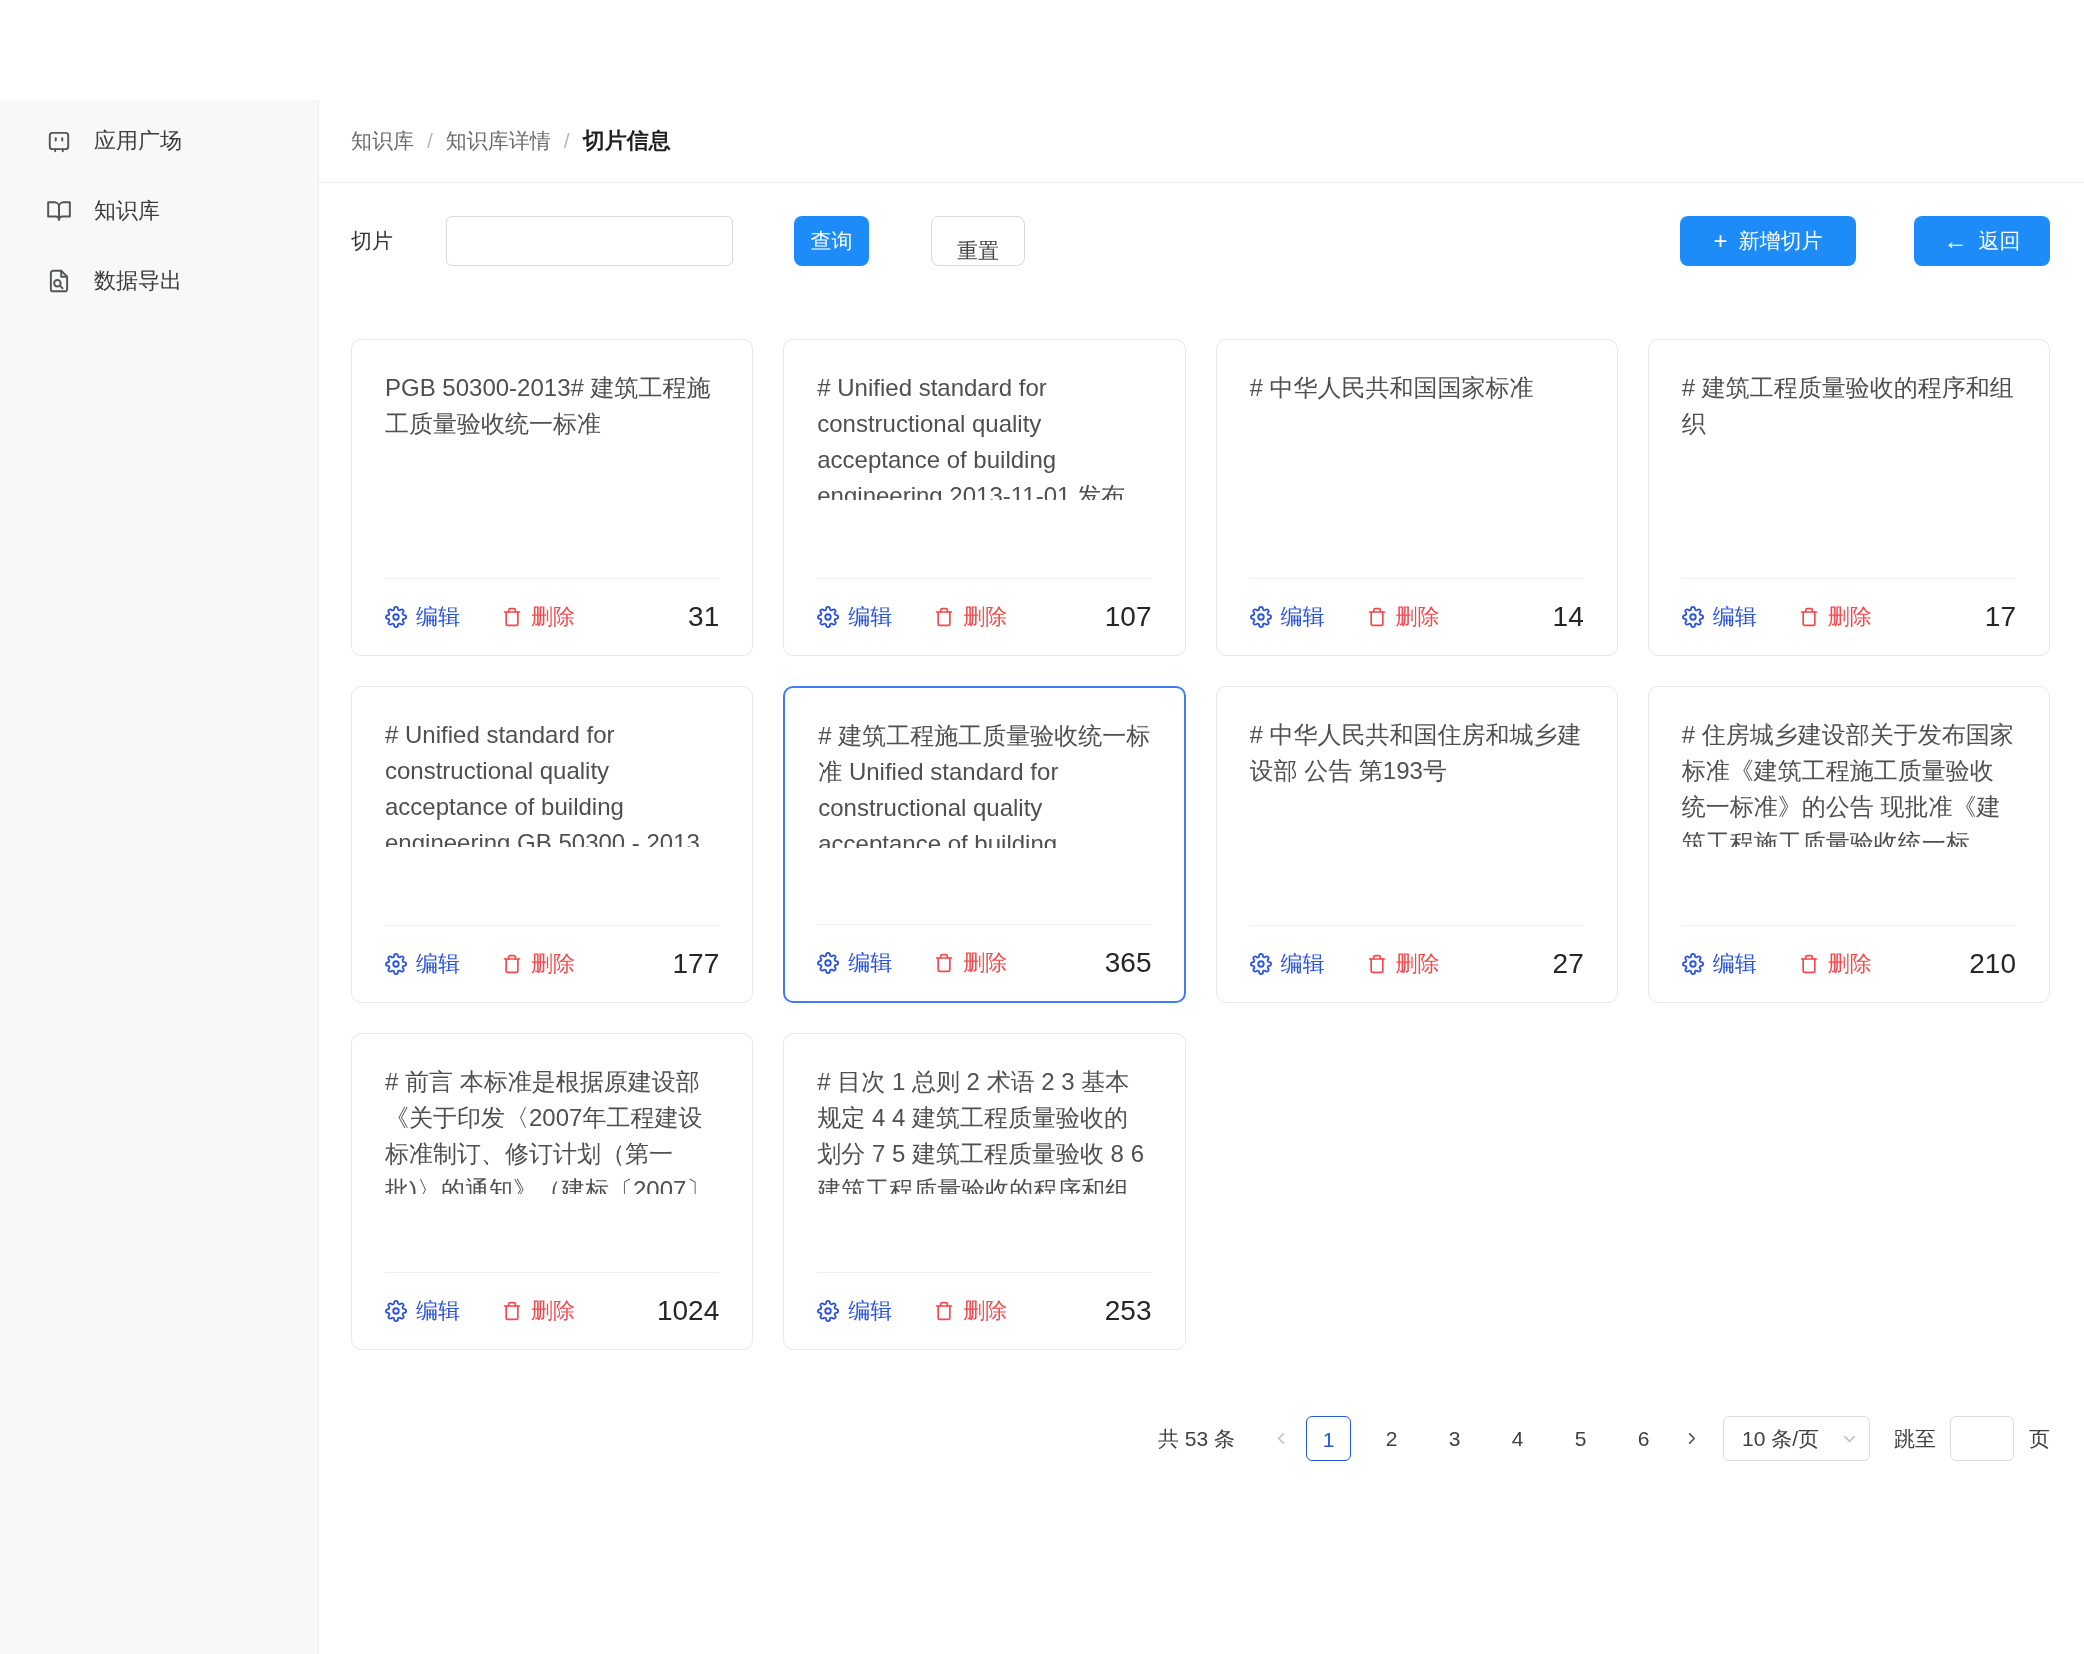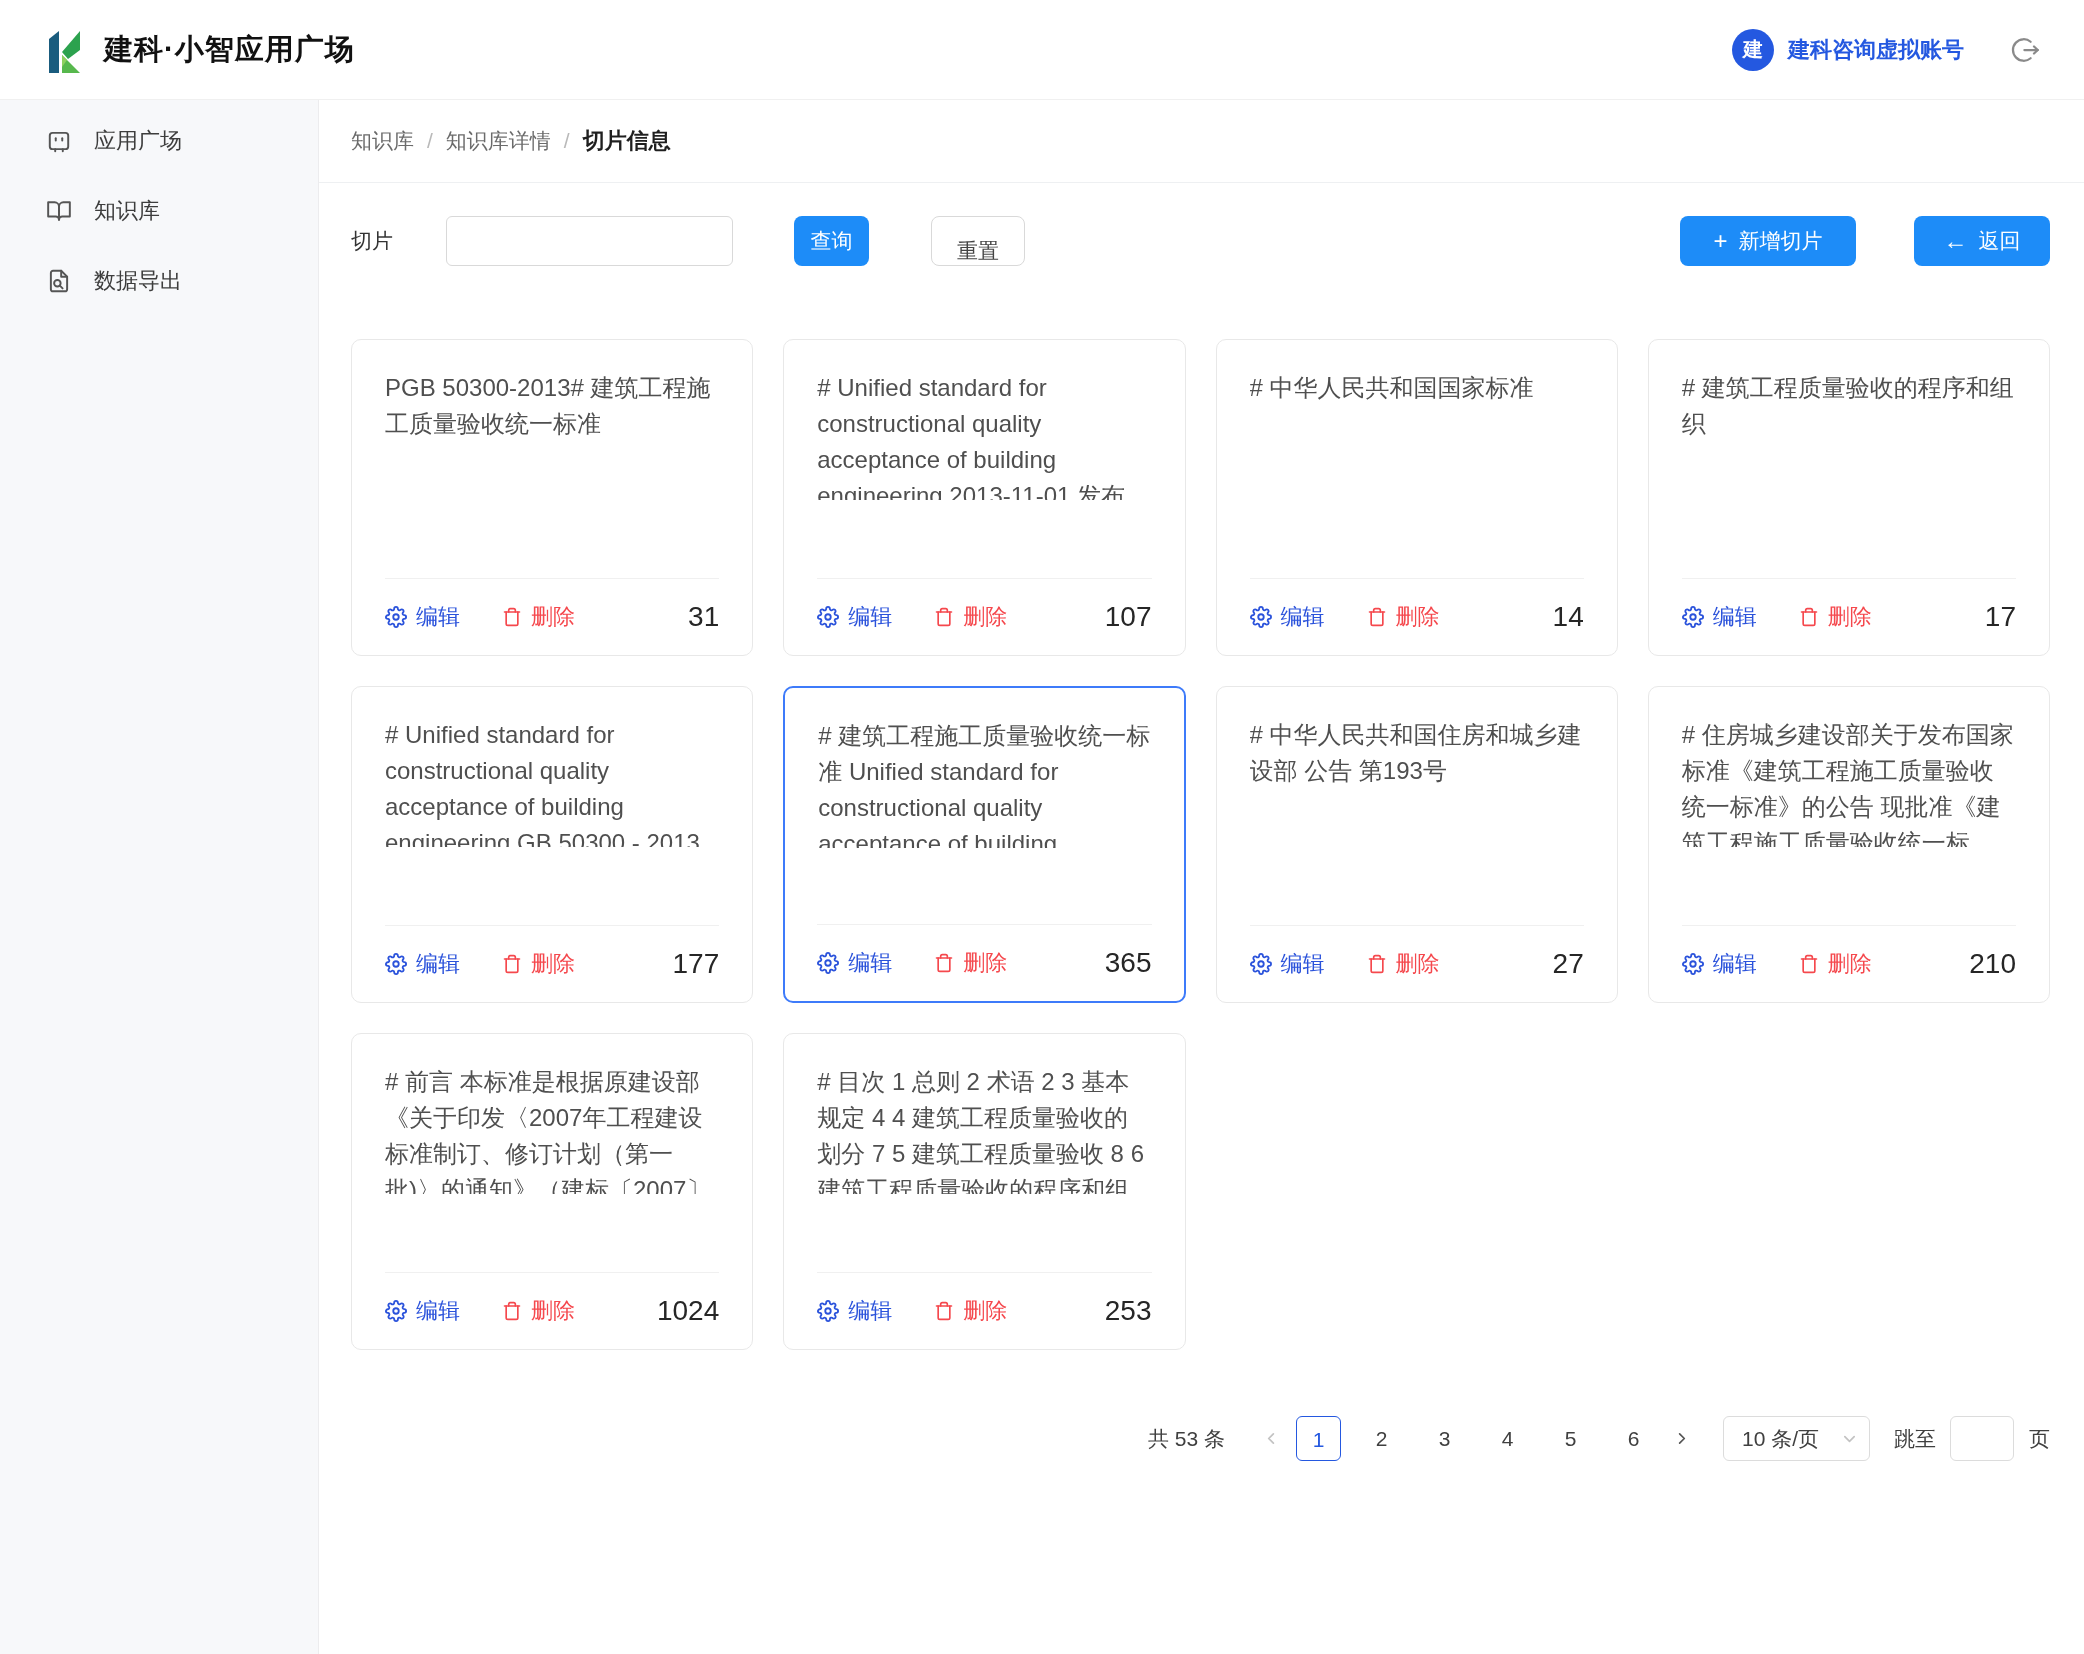--- a/index.html
+++ b/index.html
@@ -68,54 +68,34 @@
   
   .pagination { margin:66px 34px 0 0; display:flex; justify-content:flex-end; align-items:center;
                 font-size:21px; color:#404040; }
   .pg-total { margin-right:30px; }
   .pg-arrow { width:32px; height:45px; display:flex; align-items:center; justify-content:center; cursor:pointer; }
   .pg-prev { color:#c3c3c3; }
   .pg-next { color:#555; }
   .pg-num { width:45px; height:45px; line-height:45px; text-align:center; margin:0 9px; border-radius:6px;
             cursor:pointer; color:#404040; }
   .pg-num.active { border:1px solid #2458e0; color:#2458e0; background:#fff; font-weight:400; }
-  .pg-size { margin-left:26px; width:147px; height:45px; border:1px solid #dcdcdc; border-radius:6px;
+  .pg-size { margin-left:16px; width:147px; height:45px; border:1px solid #dcdcdc; border-radius:6px;
              display:flex; align-items:center; justify-content:space-between; padding:0 12px 0 18px;
              color:#404040; cursor:pointer; background:#fff; }
   .pg-size .chev { color:#c3c3c3; display:flex; }
   .pg-jump-label { margin-left:24px; }
   .pg-jump-input { margin-left:14px; width:64px; height:45px; border:1px solid #dcdcdc; border-radius:6px;
                    outline:none; font-size:21px; text-align:center; }
   .pg-jump-suffix { margin-left:15px; }
 </style>
 </head>
 <body>
 
 <div id="app">
 
-  <div class="header">
-    <svg class="logo" viewBox="0 0 48 48">
-      <polygon points="9,13 19,5 19,47 9,47" fill="#1a5c7e"></polygon>
-      <polygon points="22,26 40,5 40,24 28,33" fill="#2ca24e"></polygon>
-      <polygon points="22,29 40,47 22,47" fill="#57b84d"></polygon>
-      <polygon points="22,29 27,34 22,41" fill="#8ed05e"></polygon>
-    </svg>
-    <div class="app-title">建科·小智应用广场</div>
-    <div class="header-right">
-      <div class="avatar">建</div>
-      <div class="username">建科咨询虚拟账号</div>
-      <span class="logout">
-        <svg width="30" height="30" viewBox="0 0 24 24" fill="none" stroke="currentColor" stroke-width="1.8" stroke-linecap="round" stroke-linejoin="round">
-          <path d="M16.5 5.4 A8.6 8.6 0 1 0 16.5 18.6"></path>
-          <path d="M11.5 12 H22.2"></path>
-          <path d="M19.2 9.2 L22.2 12 L19.2 14.8"></path>
-        </svg>
-      </span>
-    </div>
-  </div>
 
   <div class="sidebar">
     <div class="side-item">
       <span class="icn">
         <svg width="26" height="26" viewBox="0 0 24 24" fill="none" stroke="currentColor" stroke-width="1.8" stroke-linecap="round" stroke-linejoin="round">
           <rect x="3.5" y="4.5" width="17" height="15" rx="2.5"></rect>
           <line x1="9" y1="9.5" x2="9" y2="11.5"></line>
           <line x1="15" y1="9.5" x2="15" y2="11.5"></line>
           <line x1="8.5" y1="19.5" x2="8.5" y2="21.5"></line>
           <line x1="15.5" y1="19.5" x2="15.5" y2="21.5"></line>

